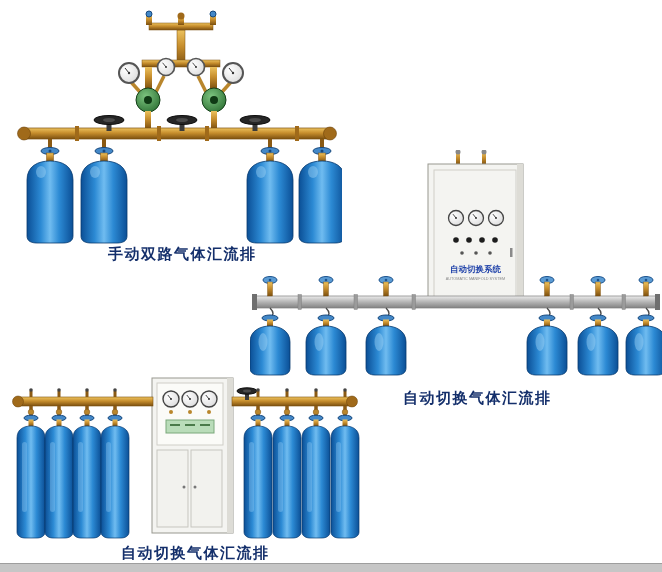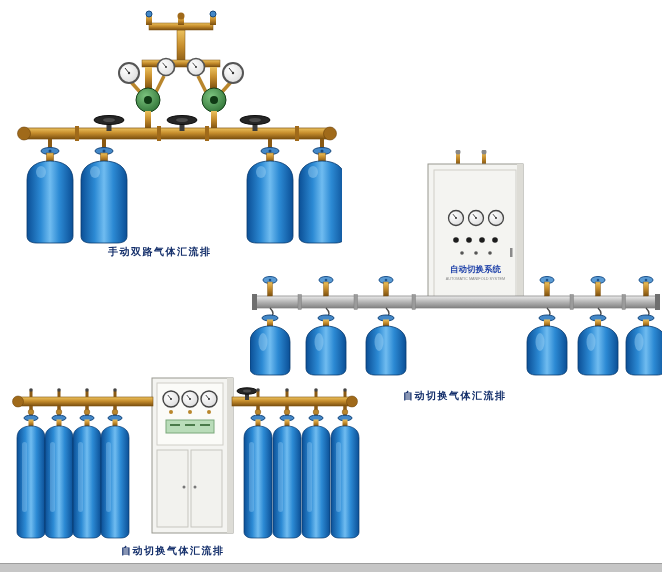--- a/index.html
+++ b/index.html
@@ -6,21 +6,21 @@
   .page {
     position:relative; width:662px; height:572px;
     background:#ffffff; overflow:hidden;
     font-family:"Liberation Sans", sans-serif;
   }
   .fig { position:absolute; }
   .caption {
     position:absolute;
     font-family:"Liberation Sans", sans-serif;
     font-weight:bold;
-    font-size:10px;
+    font-size:15px;
     letter-spacing:1.5px;
     color:#142f6b;
     white-space:nowrap;
   }
   .footer-bar {
     position:absolute; left:0; top:563px; width:662px; height:9px;
     background:#c6c6c6; border-top:1px solid #9e9e9e; box-sizing:border-box;
   }
 </style>
 </head>

